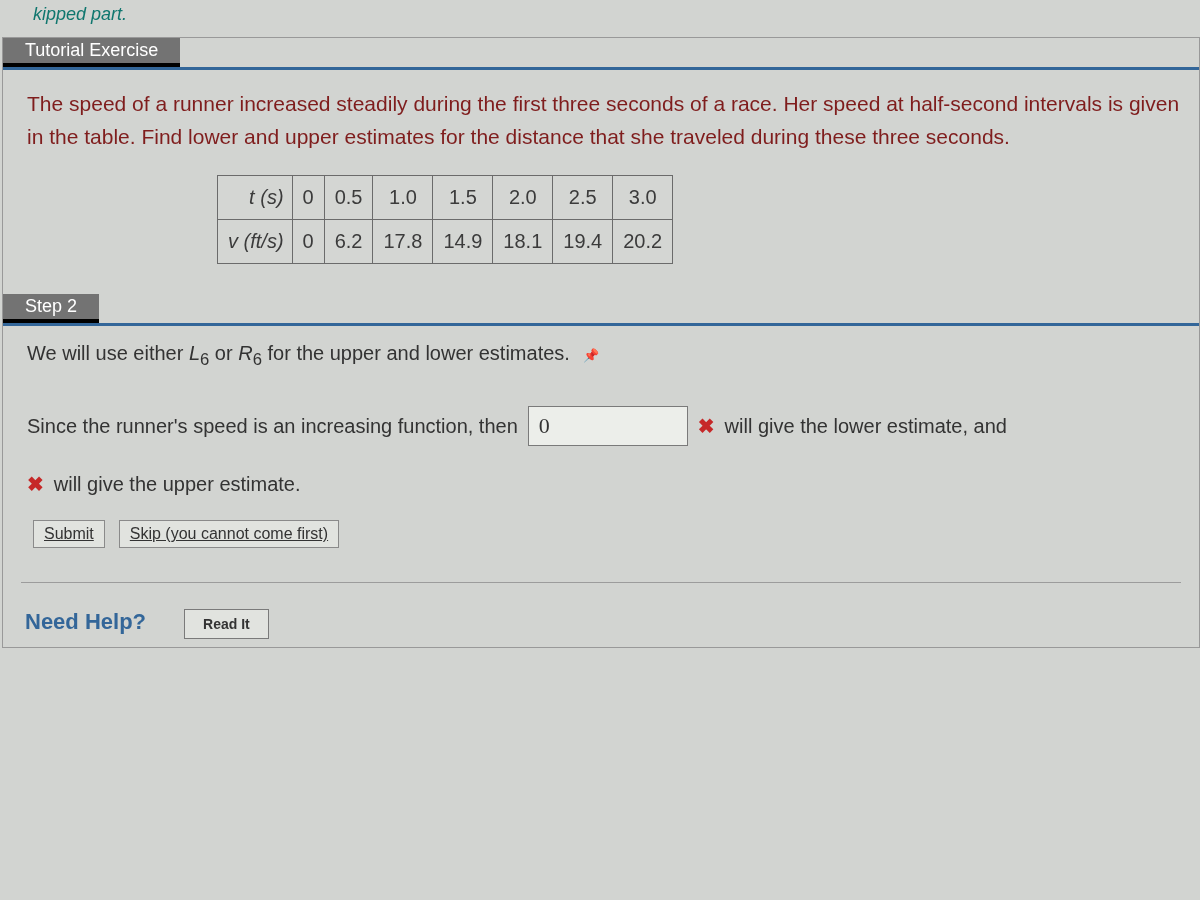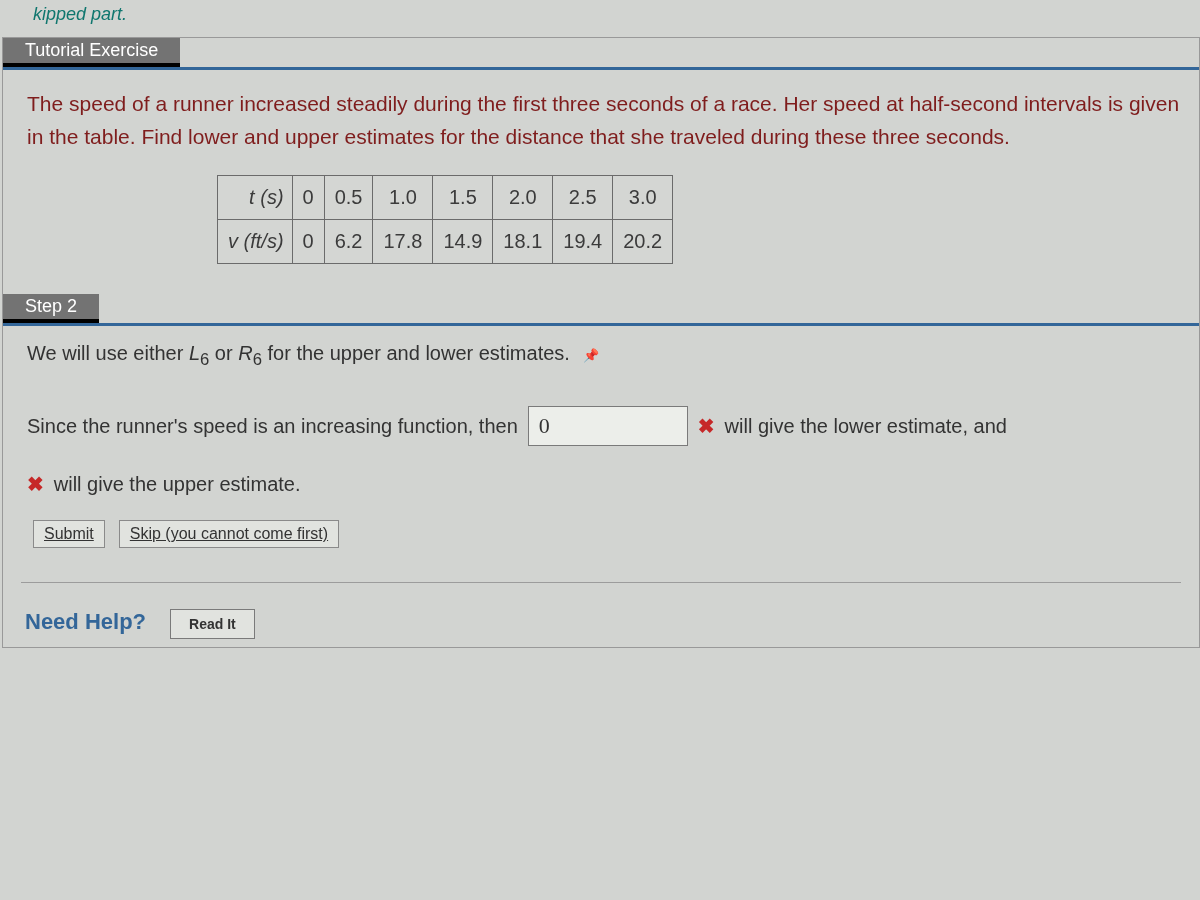--- a/index.html
+++ b/index.html
@@ -122,20 +122,21 @@
     gap: 24px;
   }
   .readit {
     background: #e1e3df;
     border: 1px solid #7a7a7a;
     color: #333;
     font-weight: bold;
     font-size: 14px;
     padding: 6px 18px;
     cursor: pointer;
+    margin-left: 14px;
   }
   .container {
     border: 1px solid #999;
     margin: 2px 0 0 2px;
   }
   .pin-icon {
     font-size: 13px;
     color: #555;
     margin-left: 8px;
   }

